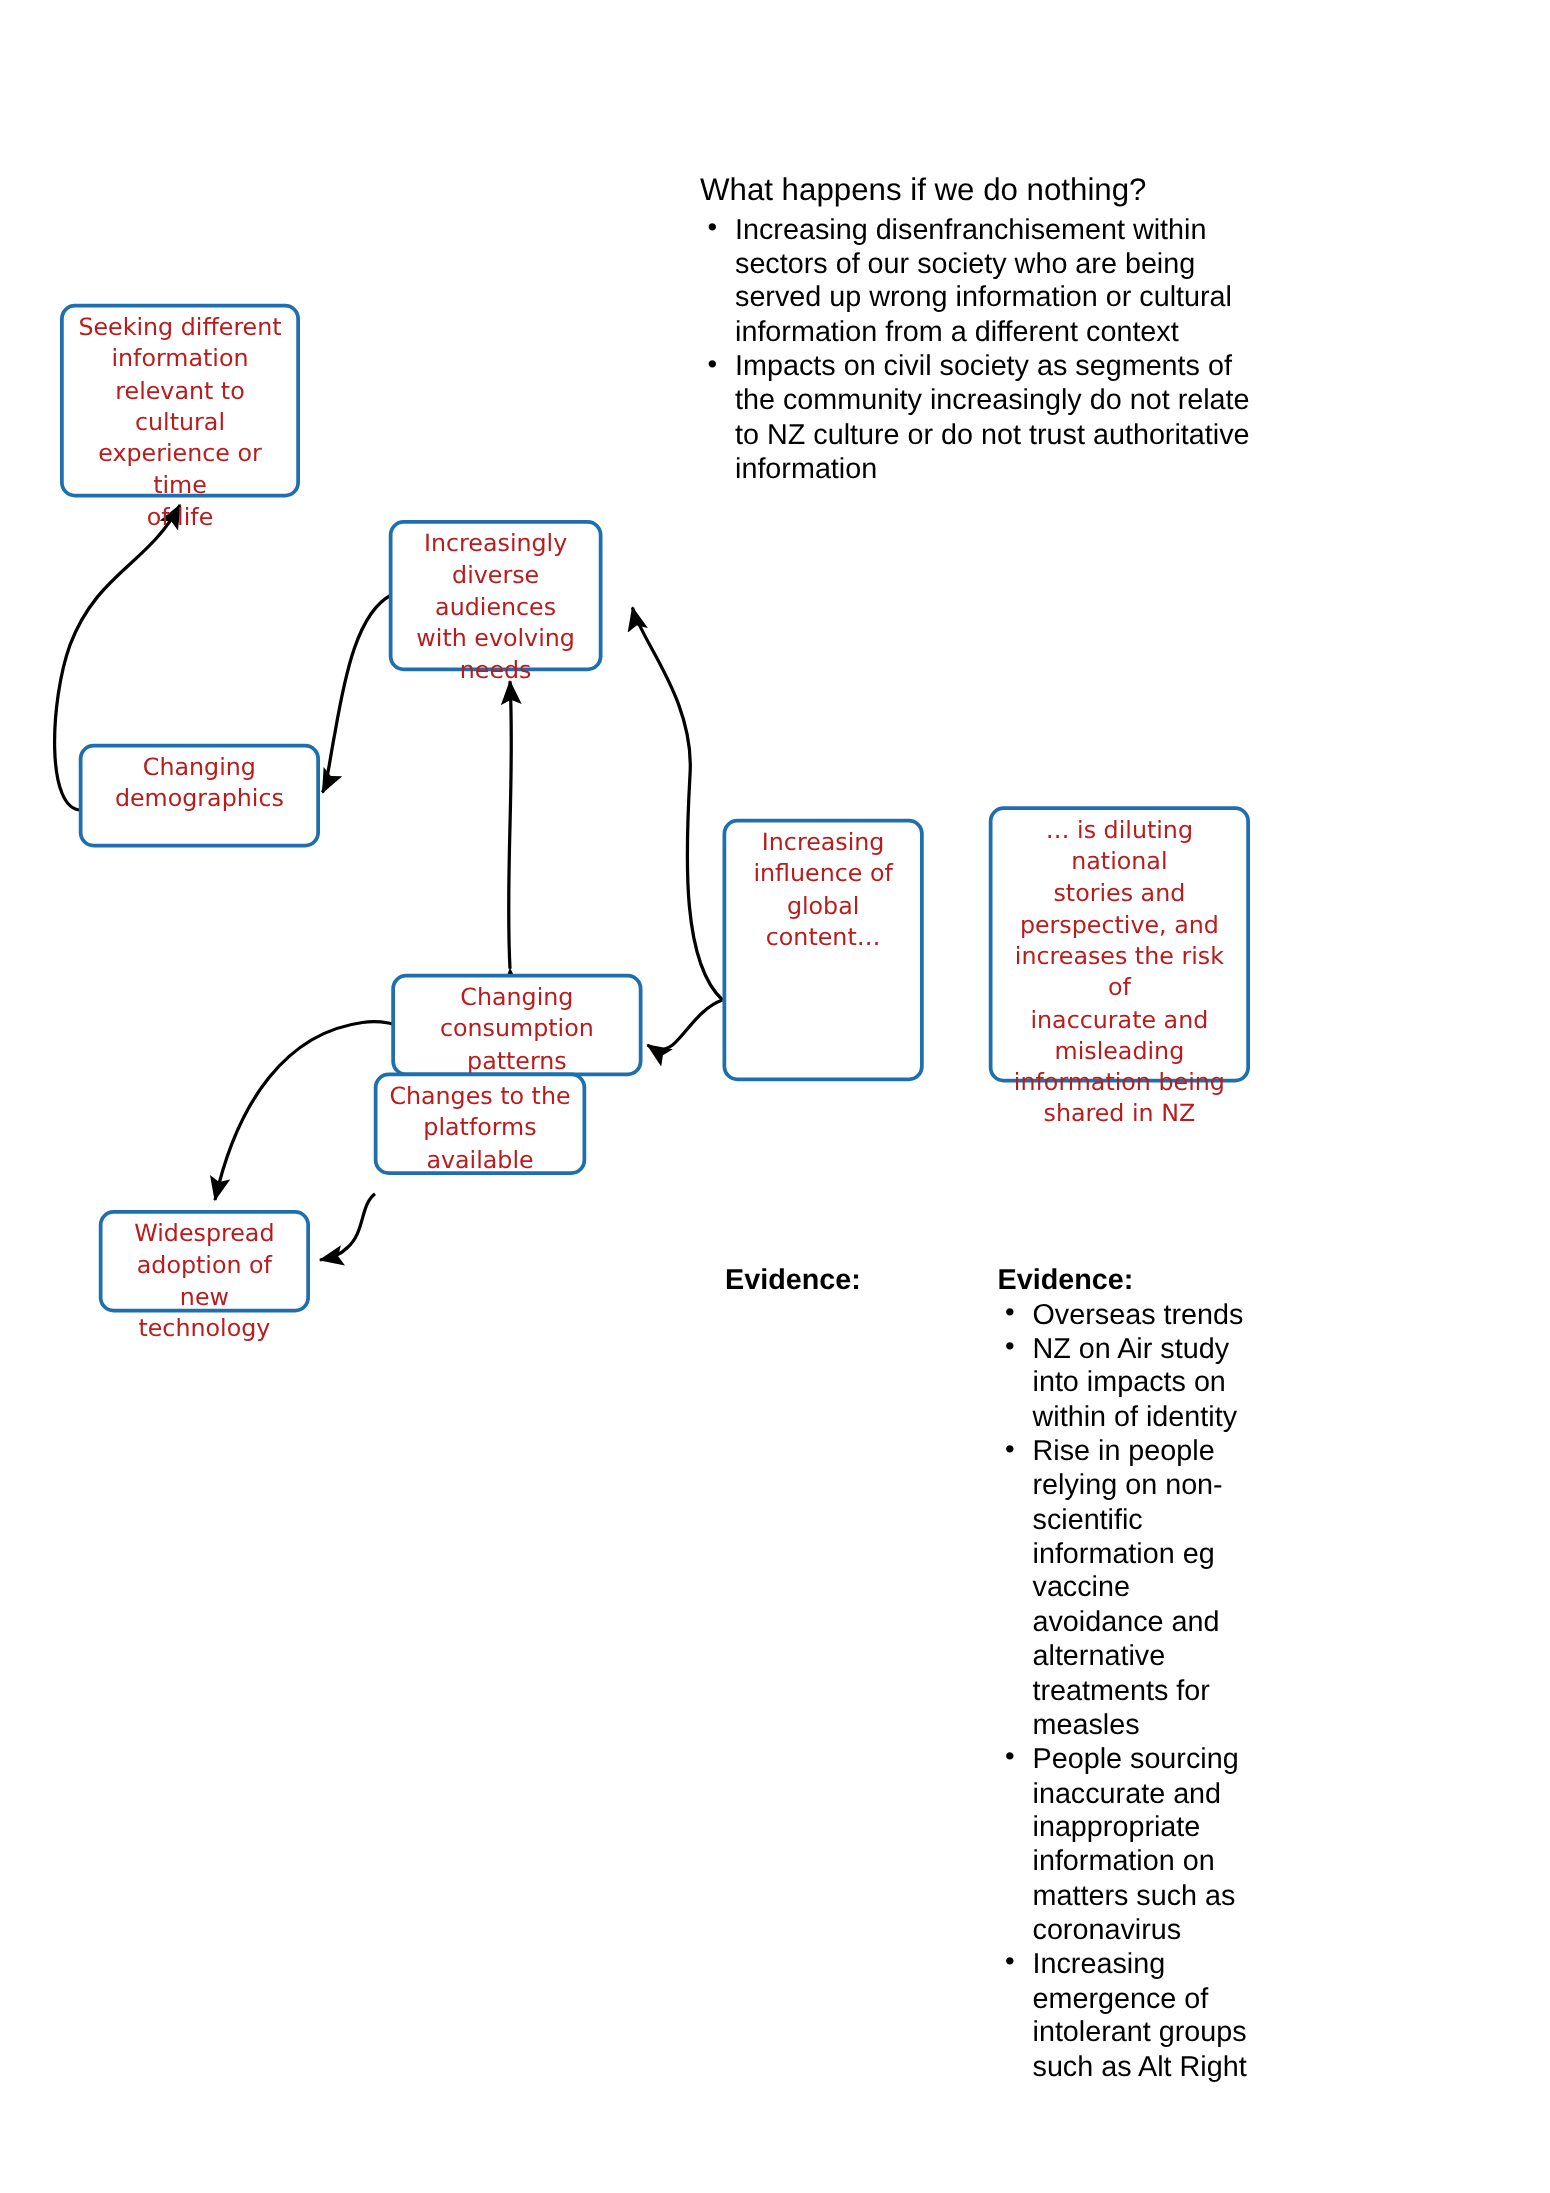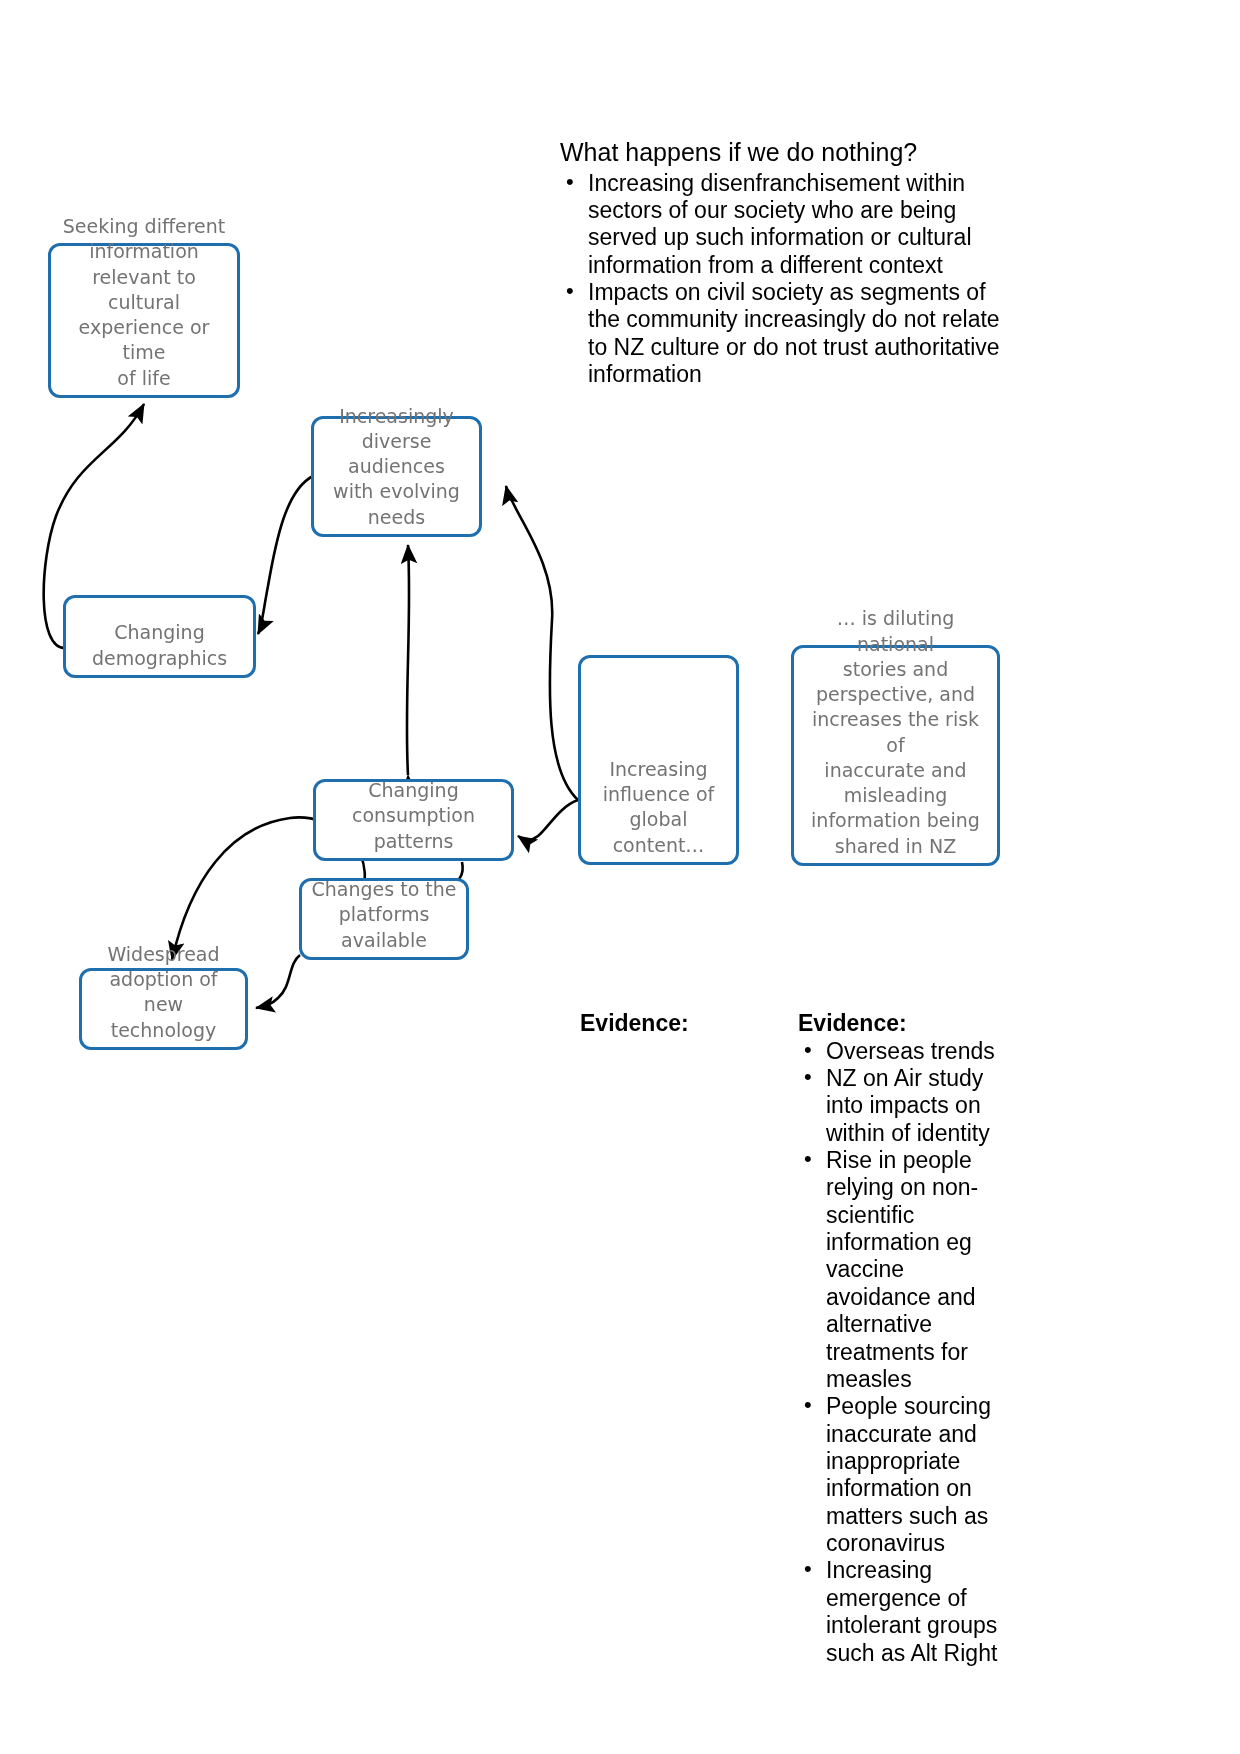--- a/index.html
+++ b/index.html
@@ -27,27 +27,27 @@
     width: 1240px;
     height: 1754px;
   }
   .node-box {
     position: absolute;
     box-sizing: border-box;
     border: 3px solid #1F6FAF;
     border-radius: 12px;
     background: #ffffff;
     display: flex;
-    align-items: flex-end;
+    align-items: flex-start;
     justify-content: center;
     text-align: center;
     font-family: "DejaVu Sans", sans-serif;
     font-size: 19px;
     line-height: 1.33;
-    color: #737373;
+    color: #b91c1c;
     padding: 4px 6px;
   }
   .node-text {
     display: block;
     white-space: pre-line;
   }
   .text-block {
     position: absolute;
     font-family: "Liberation Sans", sans-serif;
     color: #000000;
@@ -154,36 +154,36 @@
 information being
 shared in NZ</span>
   </div>
 
   <div class="node-box" style="left:313px; top:779px; width:201px; height:82px;">
     <span class="node-text">Changing
 consumption
 patterns</span>
   </div>
 
-  <div class="node-box" style="left:299px; top:878px; width:170px; height:82px;">
+  <div class="node-box" style="left:299px; top:858px; width:170px; height:82px;">
     <span class="node-text">Changes to the
 platforms
 available</span>
   </div>
 
   <div class="node-box" style="left:79px; top:968px; width:169px; height:82px;">
     <span class="node-text">Widespread
 adoption of new
 technology</span>
   </div>
 
   <div class="text-block" style="left:560px; top:138px; width:440px;">
     <div class="block-title">What happens if we do nothing?</div>
     <ul class="bullet-list">
-      <li>Increasing disenfranchisement within sectors of our society  who are being served up such information or cultural information from a different context</li>
+      <li>Increasing disenfranchisement within sectors of our society  who are being served up wrong information or cultural information from a different context</li>
       <li>Impacts on civil society as segments of the community increasingly do not relate to NZ culture or do not trust authoritative information</li>
     </ul>
   </div>
 
   <div class="text-block evidence-mid" style="left:580px; top:1010px;">
     <span class="evidence-label">Evidence:</span>
   </div>
 
   <div class="text-block" style="left:798px; top:1010px; width:205px;">
     <div class="evidence-label">Evidence:</div>

